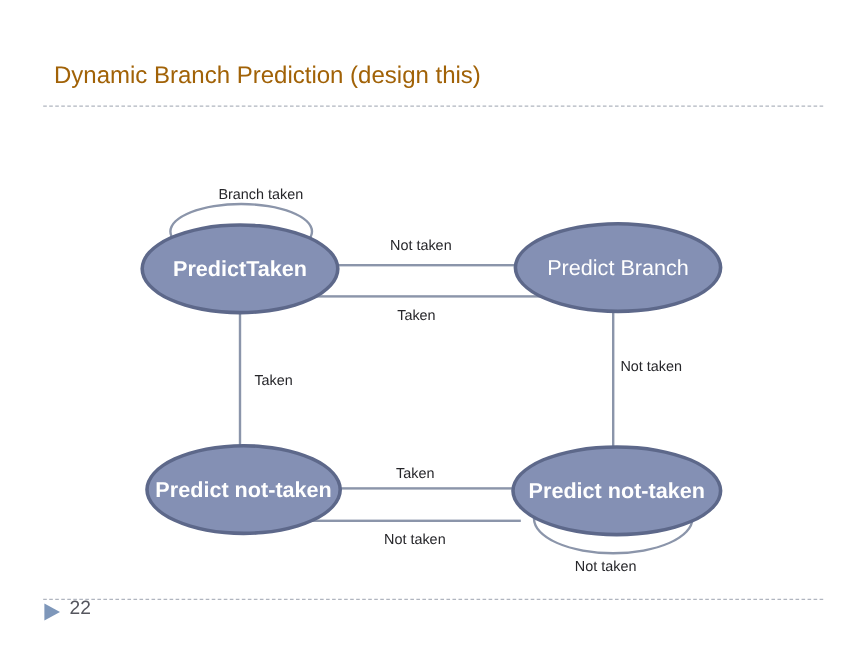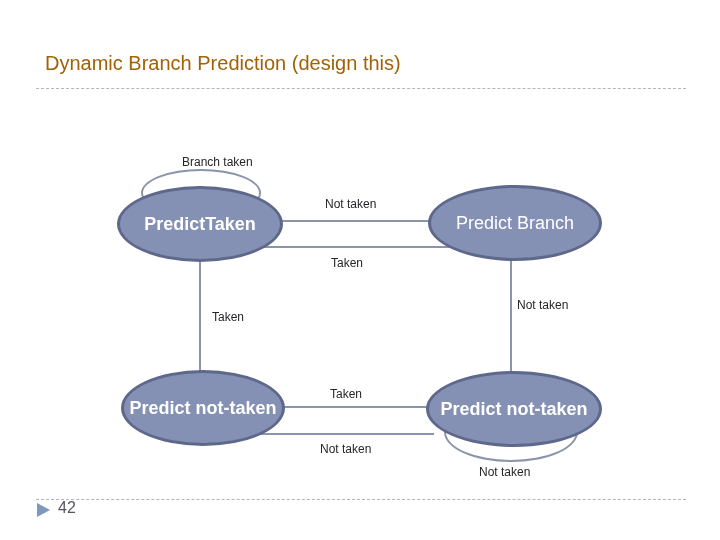--- a/index.html
+++ b/index.html
@@ -109,13 +109,13 @@
 <div class="edge-label lbl-top-upper">Not taken</div>
 <div class="edge-label lbl-top-lower">Taken</div>
 <div class="edge-label lbl-left-vert">Taken</div>
 <div class="edge-label lbl-right-vert">Not taken</div>
 <div class="edge-label lbl-bottom-upper">Taken</div>
 <div class="edge-label lbl-bottom-lower">Not taken</div>
 <div class="edge-label lbl-self-loop-bottom">Not taken</div>
 
 <div class="footer-rule"></div>
 <div class="page-triangle"></div>
-<div class="page-number">42</div>
+<div class="page-number">22</div>
 
 </body></html>

